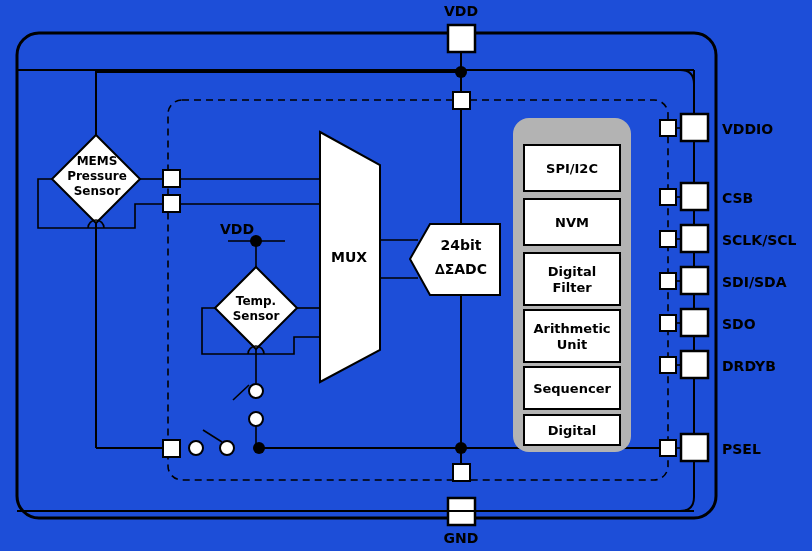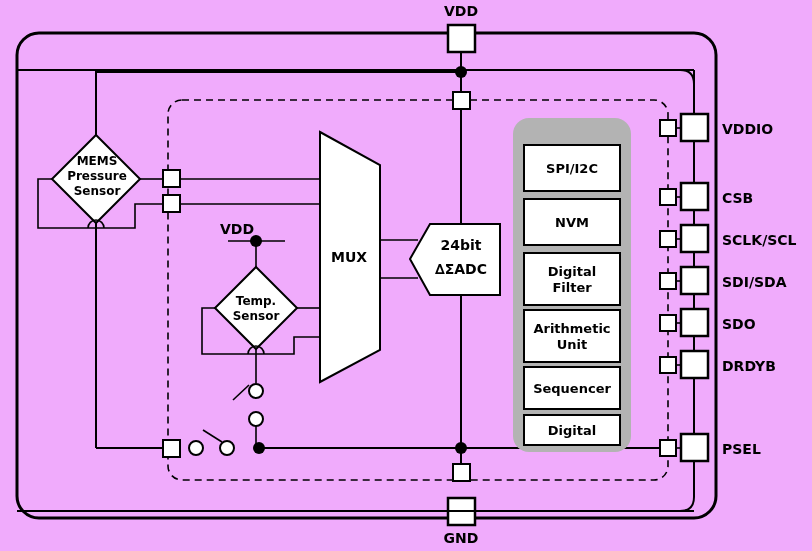--- a/index.html
+++ b/index.html
@@ -4,21 +4,21 @@
 <style>
   html, body {
     margin: 0;
     padding: 0;
     background: #ffffff;
   }
   #root {
     position: relative;
     width: 812px;
     height: 551px;
-    background: #f0abfc;
+    background: #1d4ed8;
     font-family: "DejaVu Sans", "Liberation Sans", sans-serif;
     overflow: hidden;
   }
   svg { display: block; }
   text {
     font-family: "DejaVu Sans", "Liberation Sans", sans-serif;
     font-weight: bold;
     fill: #000000;
   }
   .pin-label   { font-size: 14px; }

